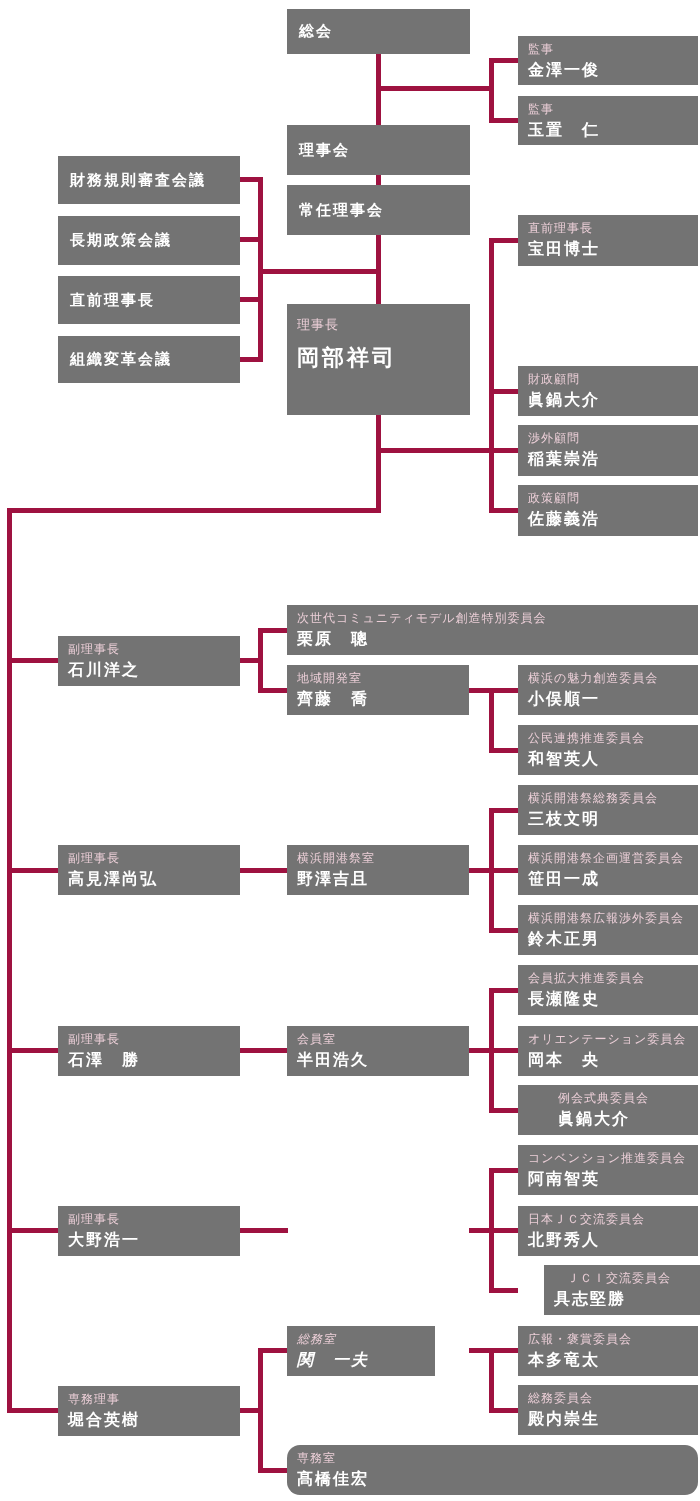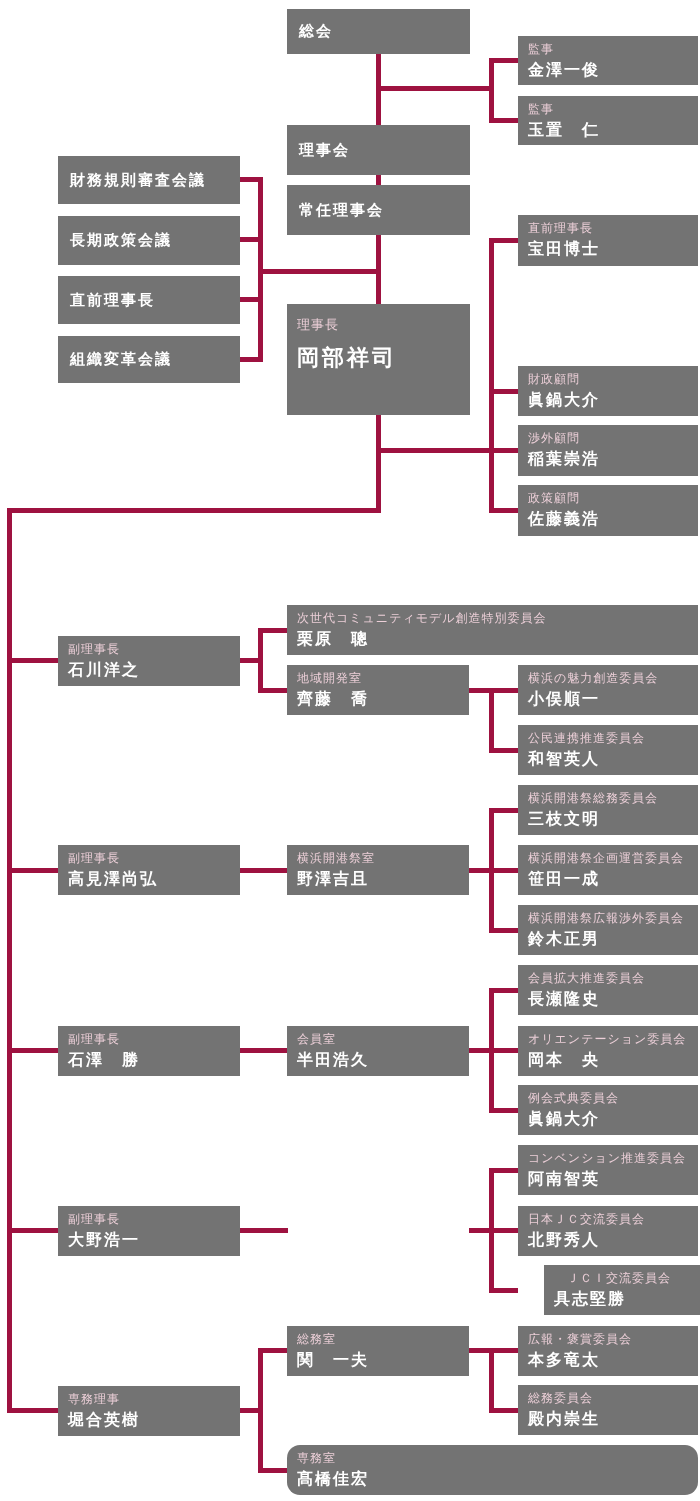--- a/index.html
+++ b/index.html
@@ -188,21 +188,21 @@
     <span class="nm">石澤　勝</span>
   </div>
   <div class="bx" style="left:287px;top:1026px;width:182px;height:50px;">
     <span class="lbl">会員室</span>
     <span class="nm">半田浩久</span>
   </div>
   <div class="bx" style="left:518px;top:1026px;width:180px;height:50px;">
     <span class="lbl">オリエンテーション委員会</span>
     <span class="nm">岡本　央</span>
   </div>
-  <div class="bx" style="left:518px;top:1085px;width:180px;height:50px;">
+  <div class="bx" style="left:518px;top:1085px;width:180px;height:50px;padding-left:30px;">
     <span class="lbl">例会式典委員会</span>
     <span class="nm">眞鍋大介</span>
   </div>
 
   <div class="bx" style="left:518px;top:1145px;width:180px;height:50px;">
     <span class="lbl">コンベンション推進委員会</span>
     <span class="nm">阿南智英</span>
   </div>
   <div class="bx" style="left:58px;top:1206px;width:182px;height:50px;">
     <span class="lbl">副理事長</span>
@@ -210,21 +210,21 @@
   </div>
   <div class="bx" style="left:518px;top:1206px;width:180px;height:50px;">
     <span class="lbl">日本ＪＣ交流委員会</span>
     <span class="nm">北野秀人</span>
   </div>
   <div class="bx" style="left:544px;top:1265px;width:180px;height:50px;">
     <span class="lbl">　ＪＣＩ交流委員会</span>
     <span class="nm">具志堅勝</span>
   </div>
 
-  <div class="bx" style="left:287px;top:1326px;width:182px;height:50px;">
+  <div class="bx" style="left:287px;top:1326px;width:148px;height:50px;font-style:italic;">
     <span class="lbl">総務室</span>
     <span class="nm">関　一夫</span>
   </div>
   <div class="bx" style="left:518px;top:1326px;width:180px;height:50px;">
     <span class="lbl">広報・褒賞委員会</span>
     <span class="nm">本多竜太</span>
   </div>
   <div class="bx" style="left:58px;top:1386px;width:182px;height:50px;">
     <span class="lbl">専務理事</span>
     <span class="nm">堀合英樹</span>

